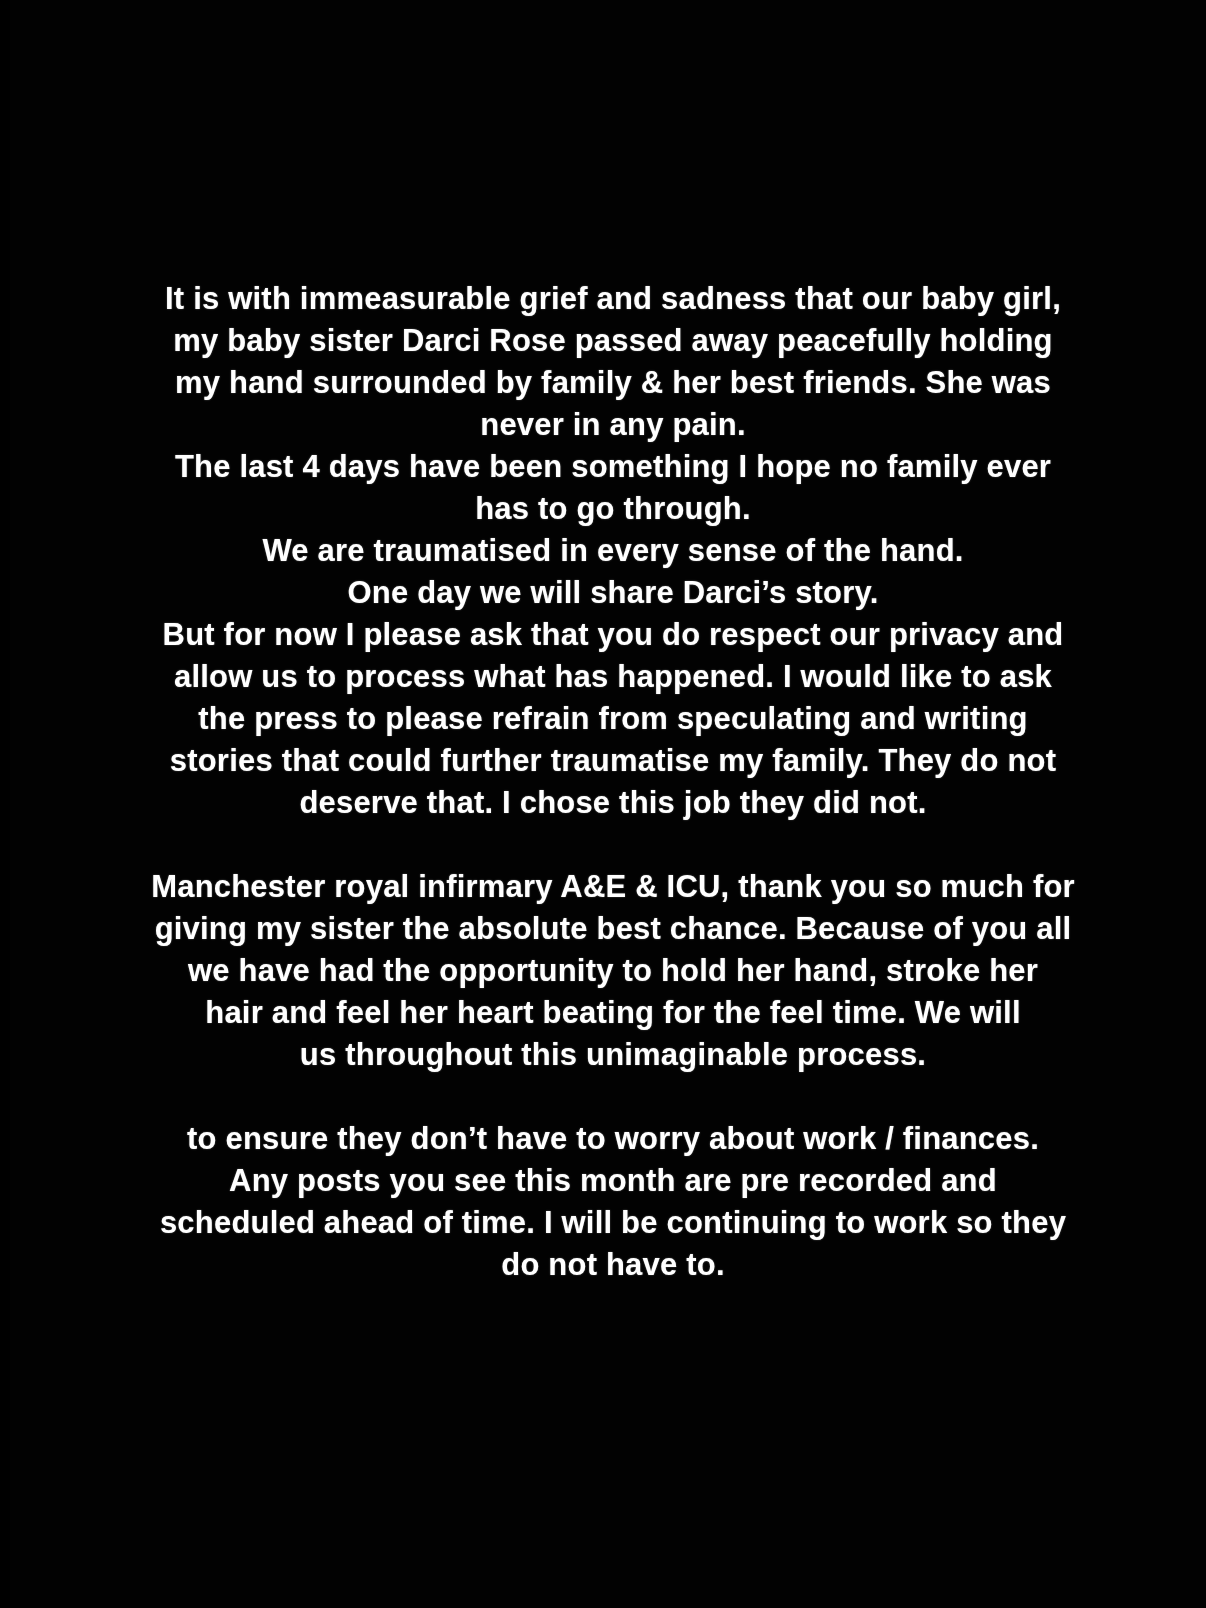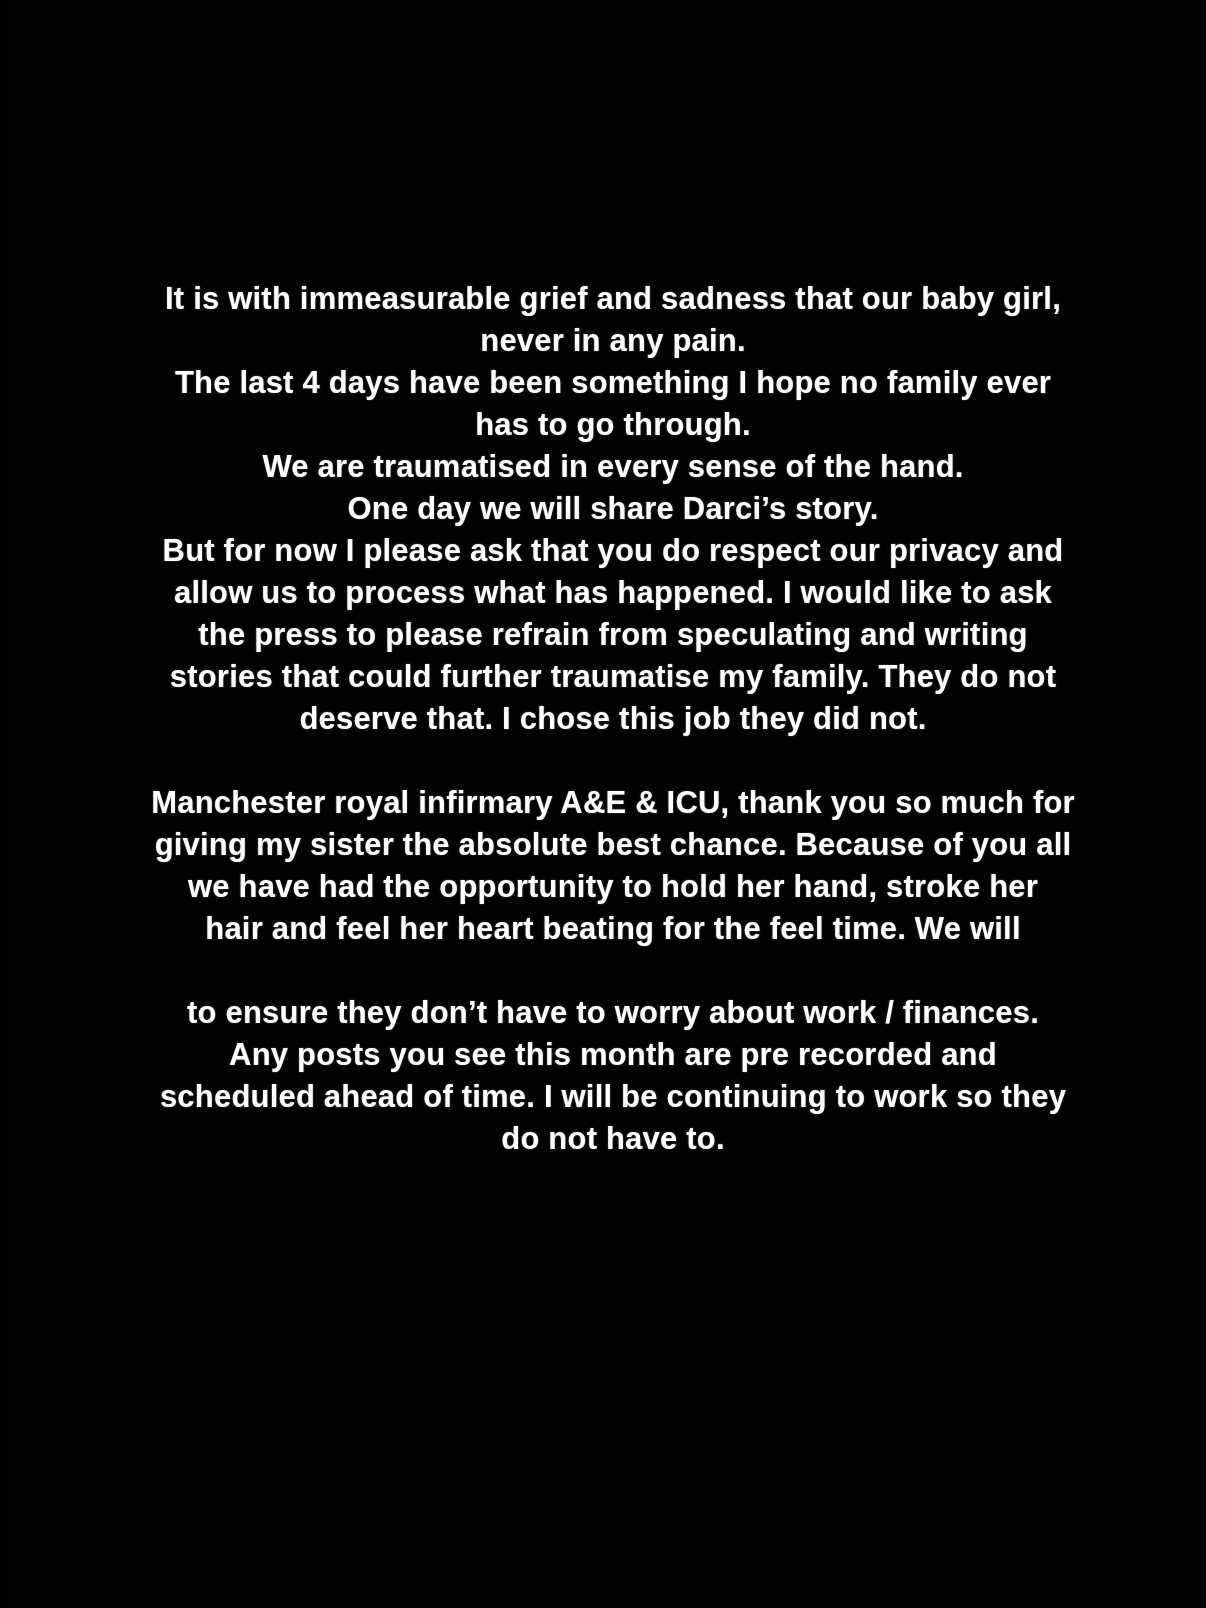--- a/index.html
+++ b/index.html
@@ -35,34 +35,37 @@
     min-height: 42px;
     white-space: nowrap;
   }
 </style>
 </head>
 <body>
 
 <div class="canvas">
   <div class="statement">
     <div class="line">It is with immeasurable grief and sadness that our baby girl,</div>
+    <div class="line">my baby sister Darci Rose passed away peacefully holding</div>
+    <div class="line">my hand surrounded by family &amp; her best friends. She was</div>
     <div class="line">never in any pain.</div>
     <div class="line">The last 4 days have been something I hope no family ever</div>
     <div class="line">has to go through.</div>
     <div class="line">We are traumatised in every sense of the hand.</div>
     <div class="line">One day we will share Darci’s story.</div>
     <div class="line">But for now I please ask that you do respect our privacy and</div>
     <div class="line">allow us to process what has happened. I would like to ask</div>
     <div class="line">the press to please refrain from speculating and writing</div>
     <div class="line">stories that could further traumatise my family. They do not</div>
     <div class="line">deserve that. I chose this job they did not.</div>
     <div class="line"></div>
     <div class="line">Manchester royal infirmary A&amp;E &amp; ICU, thank you so much for</div>
     <div class="line">giving my sister the absolute best chance. Because of you all</div>
     <div class="line">we have had the opportunity to hold her hand, stroke her</div>
     <div class="line">hair and feel her heart beating for the feel time. We will</div>
+    <div class="line">us throughout this unimaginable process.</div>
     <div class="line"></div>
     <div class="line">to ensure they don’t have to worry about work / finances.</div>
     <div class="line">Any posts you see this month are pre recorded and</div>
     <div class="line">scheduled ahead of time. I will be continuing to work so they</div>
     <div class="line">do not have to.</div>
   </div>
 </div>
 
 </body></html>

